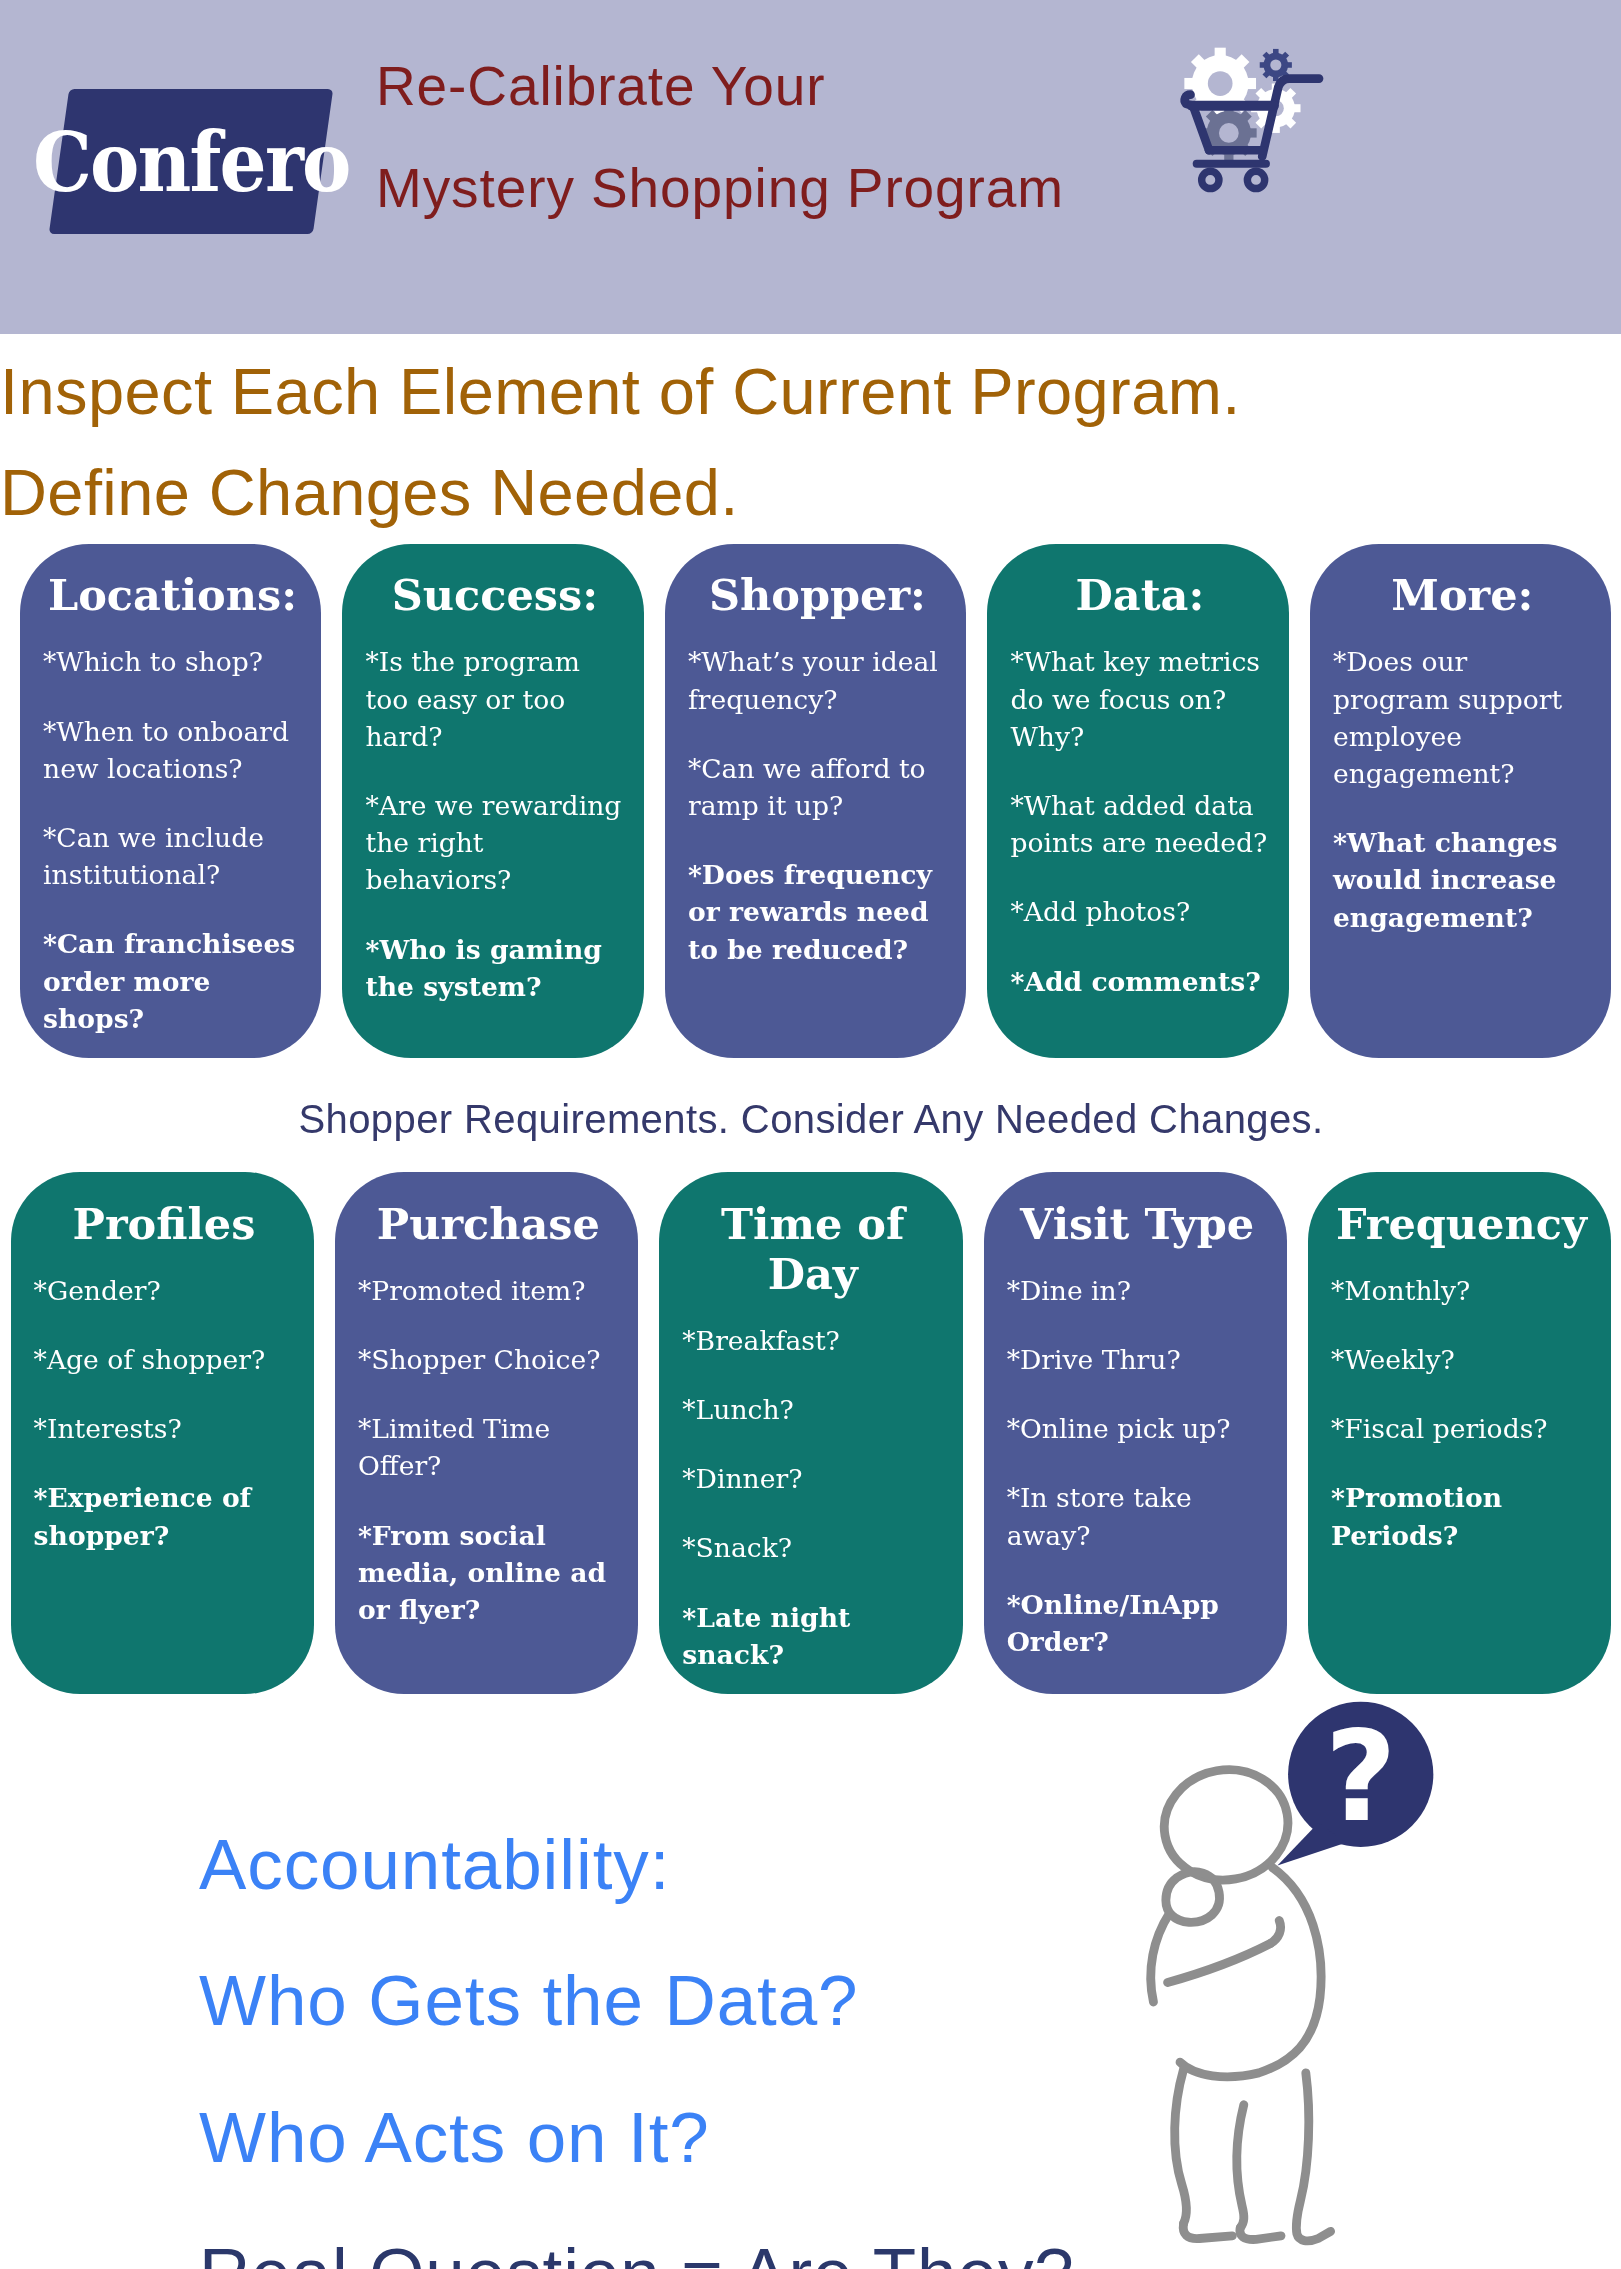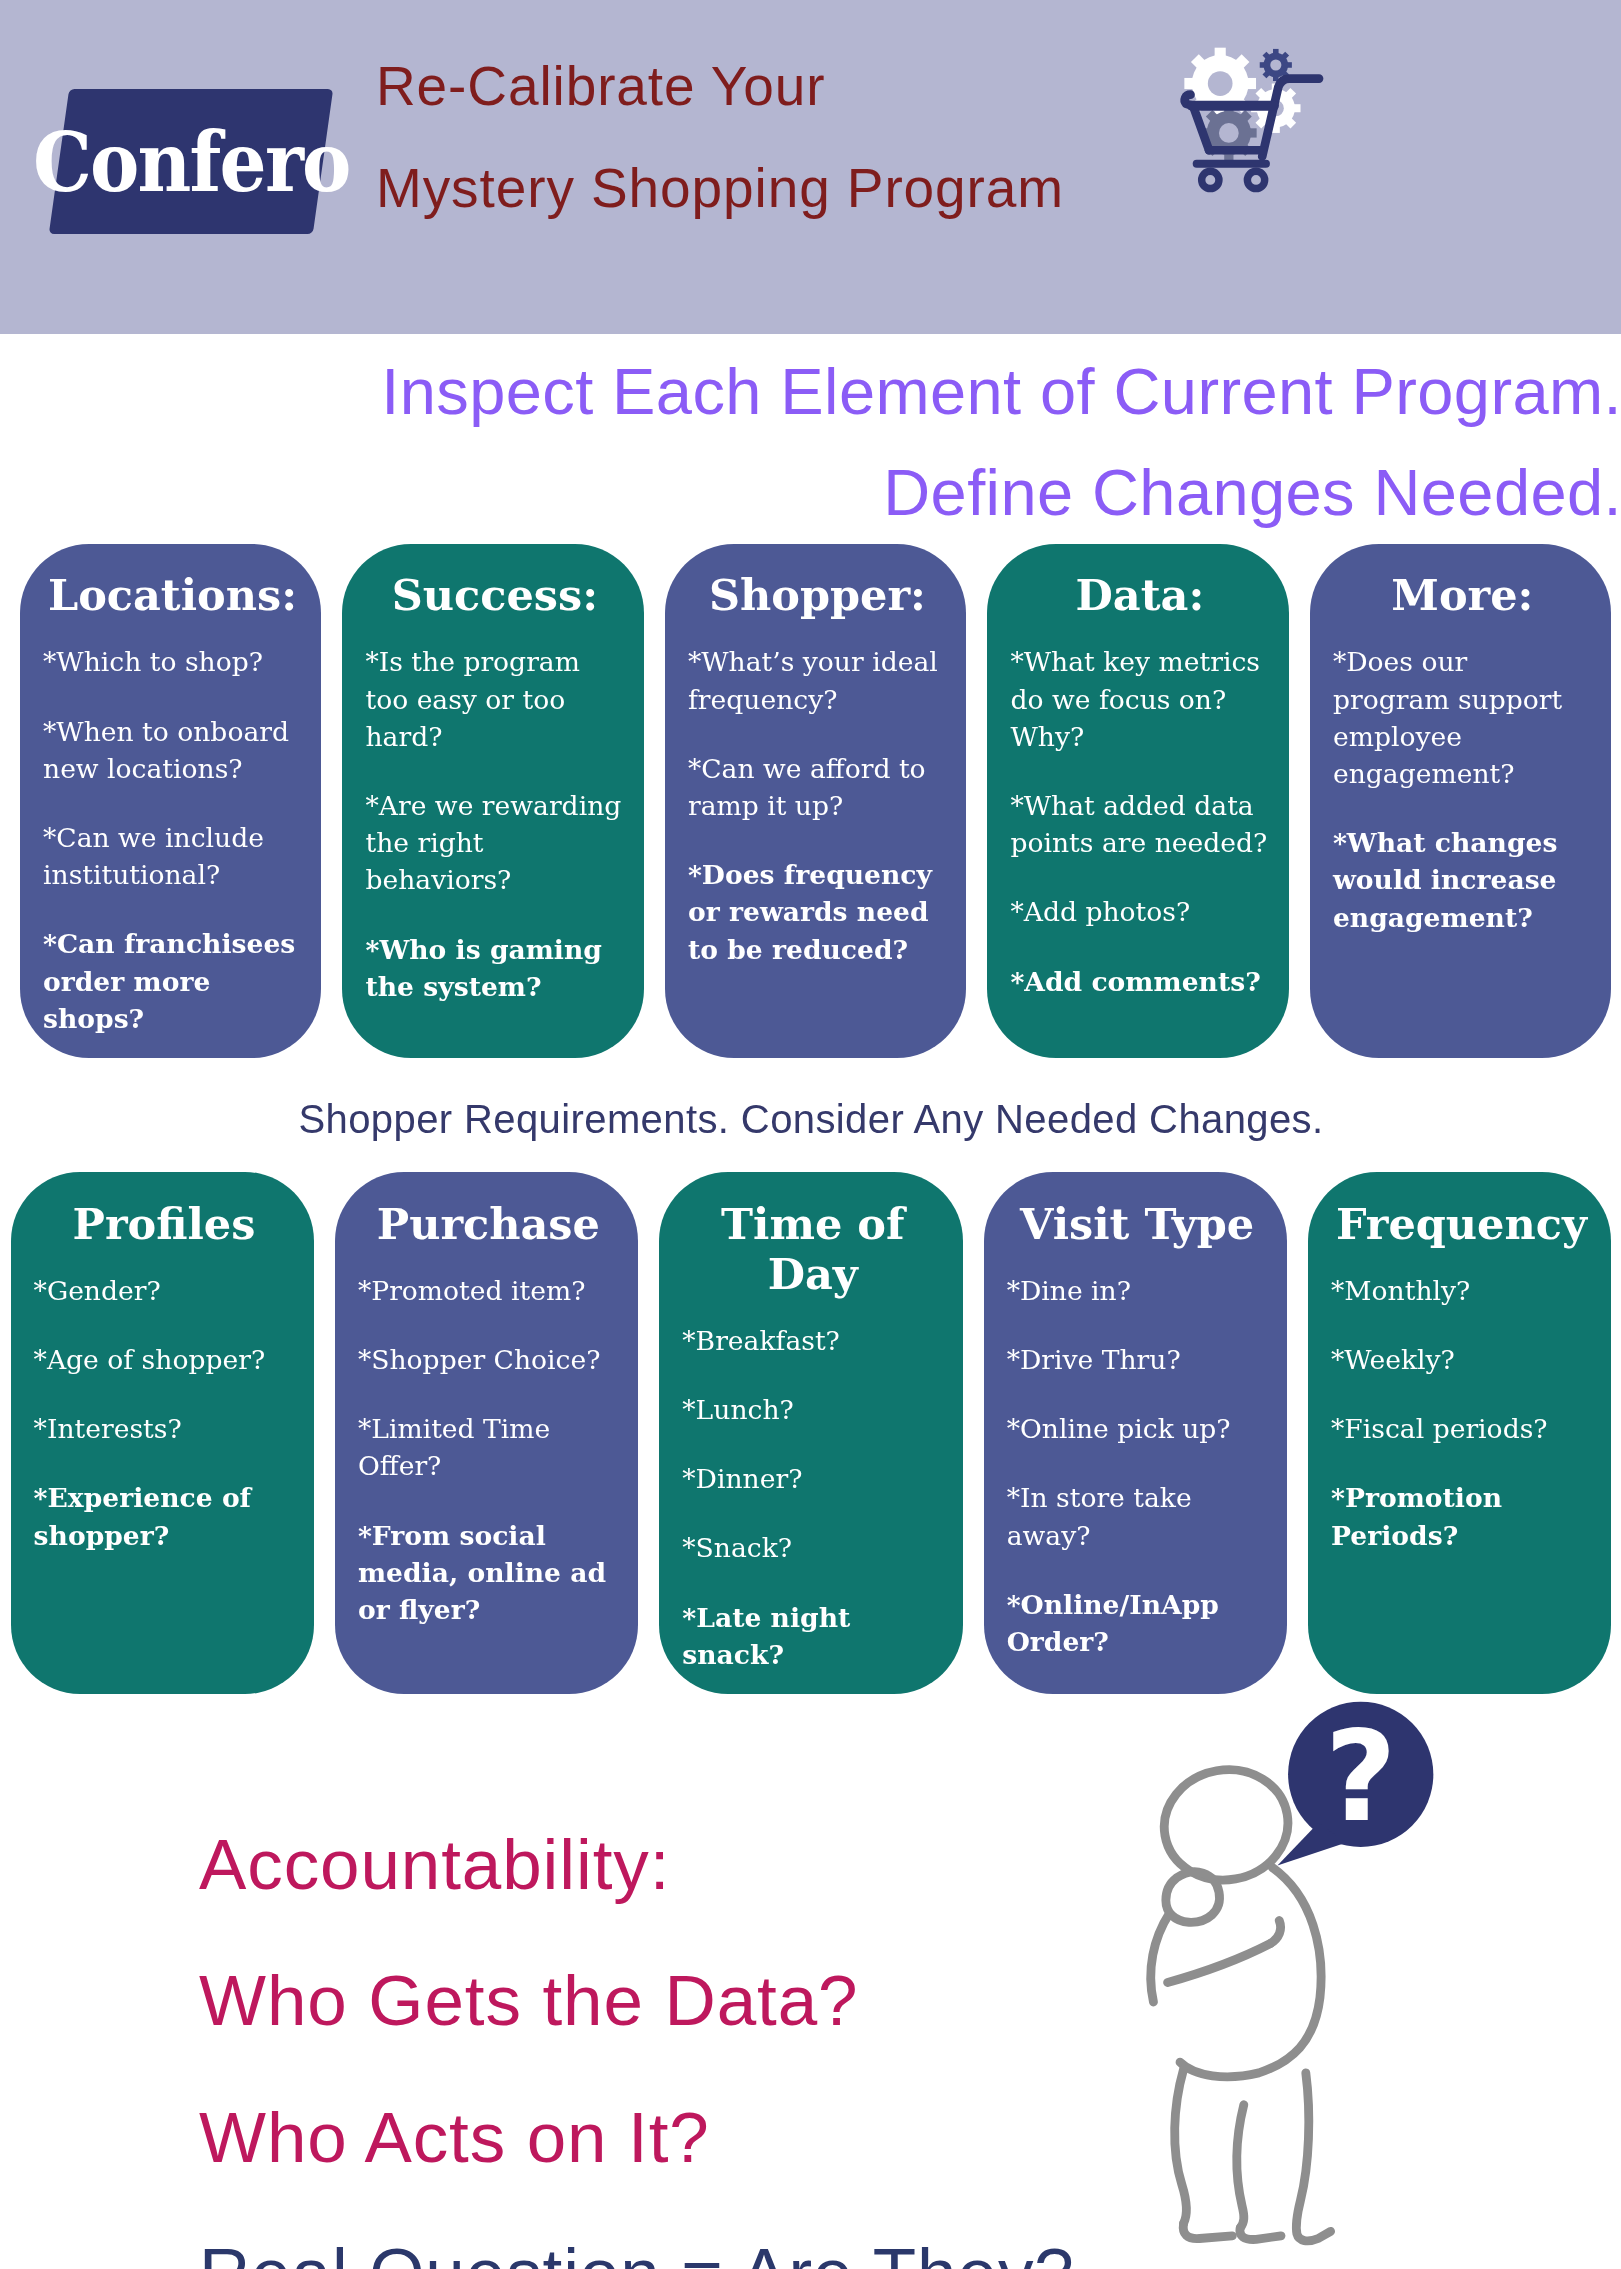--- a/index.html
+++ b/index.html
@@ -12,21 +12,21 @@
           background:#2e356f; transform:skewX(-8deg); border-radius:5.3px;
           display:flex; align-items:center; justify-content:center; }
   .logo-text { display:inline-block; transform:skewX(8deg) scaleY(1.12);
                font-family:"DejaVu Serif", serif; font-weight:700;
                font-size:74px; color:#ffffff; letter-spacing:-1.8px; }
   .title { position:absolute; left:376px; top:35px; color:#7f1d1d;
            font-size:55px; line-height:1.86; font-weight:400; letter-spacing:0.9px; }
   .cart-svg { position:absolute; left:1172px; top:8.9px; }
 
   
-  .h1 { margin-top:7px; text-align:right; color:#8b5cf6;
+  .h1 { margin-top:7px; text-align:left; color:#a16207;
         font-size:65px; font-weight:400; line-height:1.56; letter-spacing:0.4px; }
   .h2 { margin-top:39px; text-align:center; color:#35396b;
         font-size:40px; font-weight:400; letter-spacing:0.4px; }
 
   
   .cards { display:grid; grid-template-columns:repeat(5,1fr); gap:21px;
            padding:0 10.6px; align-items:stretch; }
   .row1 { margin-top:0;padding-left:20px; }
   .row2 { margin-top:30px; }
   .card { min-height:489px; border-radius:69px; padding:26.6px 19.5px 21px 23px; color:#ffffff; }
@@ -34,21 +34,21 @@
   .card[data-variant="dark"]  { background:#0f766e; }
   .card-title { font-family:"DejaVu Serif", serif; font-weight:700;
                 font-size:43px; text-align:center; margin-bottom:23px; }
   .card-item { font-family:"DejaVu Serif", serif; font-size:26.6px;
                line-height:1.4; margin-bottom:32px; }
   .card-item:last-child { margin-bottom:0;font-weight:bold; }
 
   
   .bottom { position:relative; height:589px; }
   .foot-lines { padding:103px 0 0 199px; font-size:71px; line-height:1.92; letter-spacing:0.9px; }
-  .foot-line[data-tone="muted"]  { color:#be185d; }
+  .foot-line[data-tone="muted"]  { color:#3b82f6; }
   .foot-line[data-tone="strong"] { color:#2b386b; }
   .thinker-svg { position:absolute; left:1095px; top:-4.4px; }
 </style>
 </head>
 <body>
 
 <div class="page">
 
   <header class="header">
     <div class="logo">

